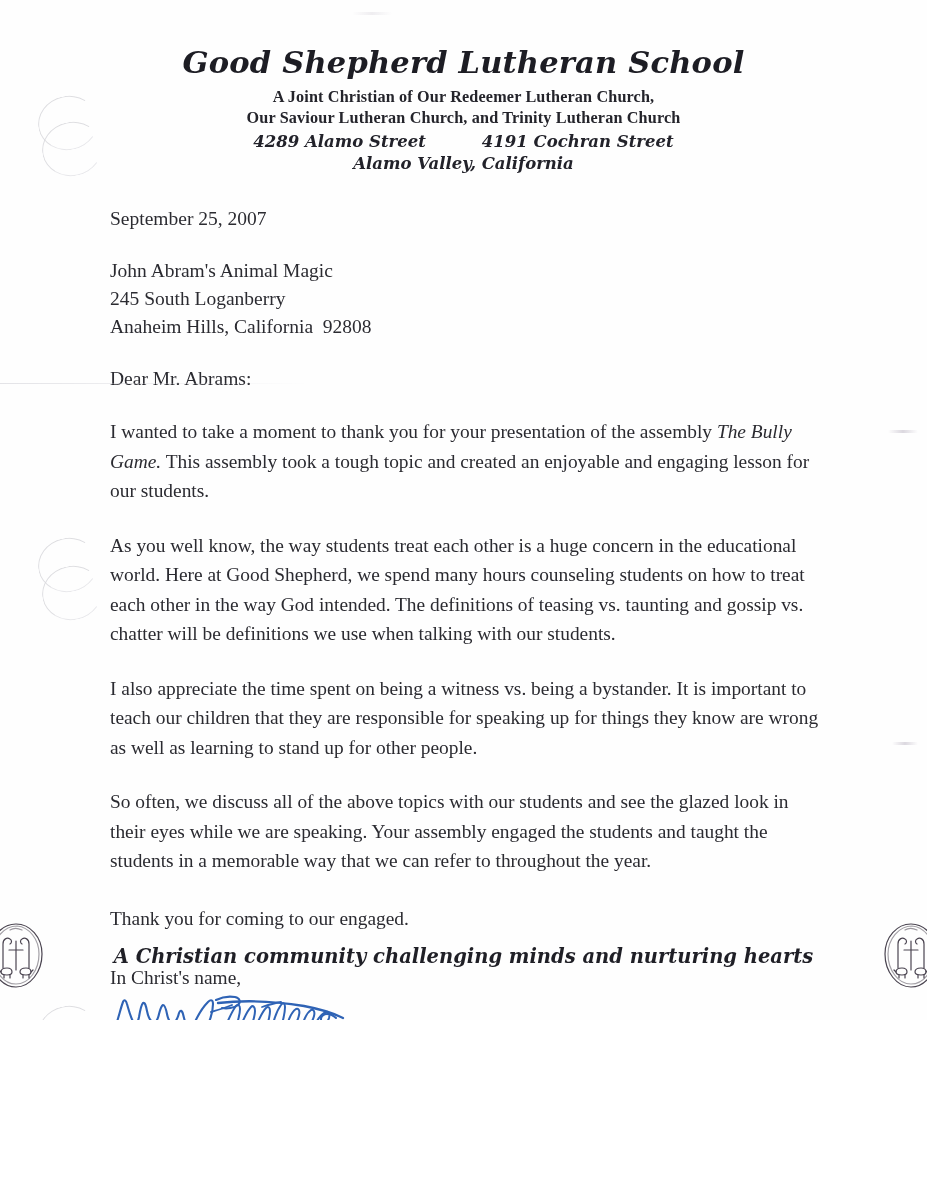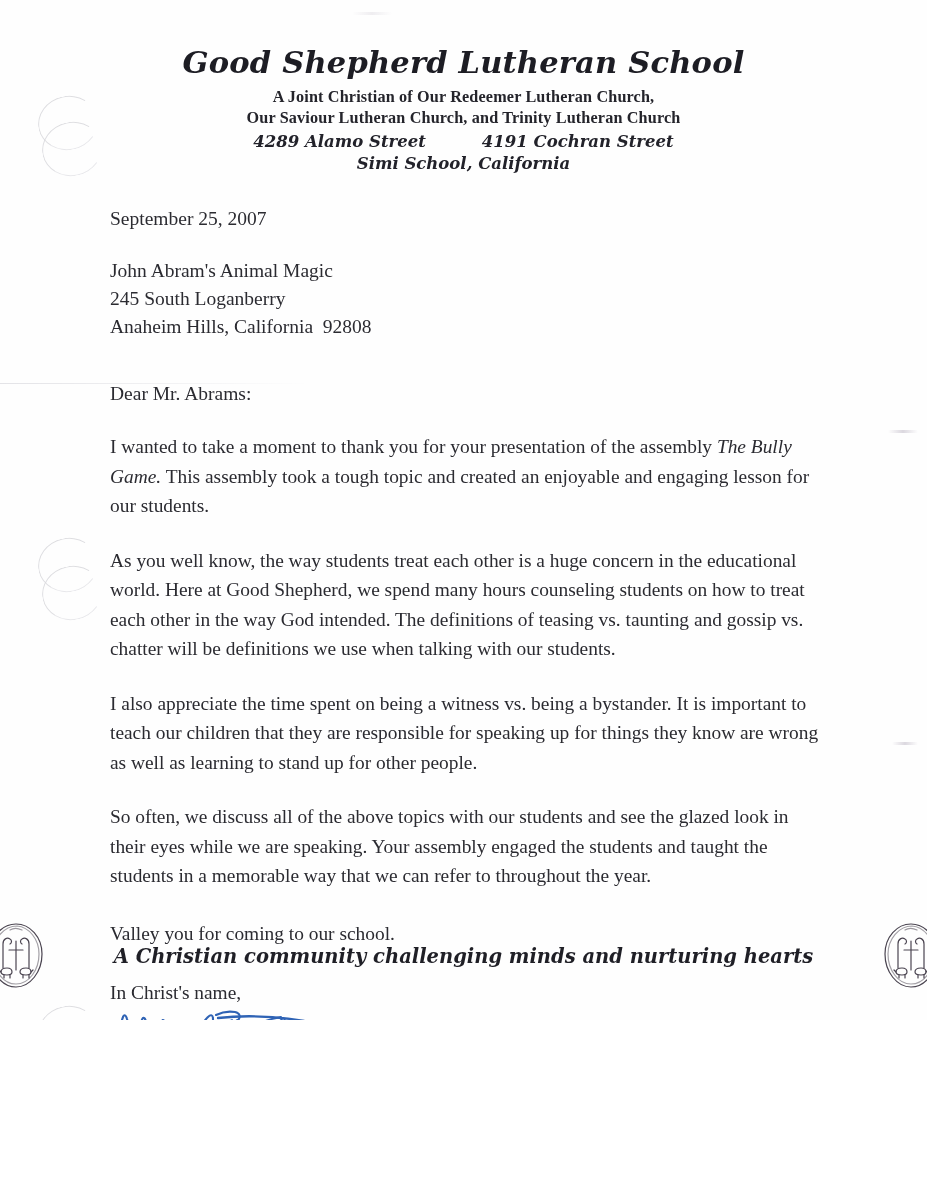--- a/index.html
+++ b/index.html
@@ -107,21 +107,21 @@
     font-size: 19.5px;
     line-height: 1.35;
   }
   .recipient {
     margin-top: 25px;
     font-size: 19.5px;
     line-height: 1.42;
   }
   .recipient div { white-space: pre; }
   .salutation {
-    margin-top: 43px;
+    margin-top: 28px;
     font-size: 19.5px;
   }
   .para {
     margin-top: 25px;
     font-size: 19.4px;
     line-height: 1.52;
     text-align: left;
   }
   .para.first { margin-top: 27px; }
   .para em { font-style: italic; }
@@ -186,21 +186,21 @@
     <div class="speck" style="left:352px; top:12px; width:40px; opacity:.35;"></div>
   </div>
 
   <header class="letterhead">
     <div class="school-name">Good Shepherd Lutheran School</div>
     <div class="ministry-line">A Joint Christian of Our Redeemer Lutheran Church,</div>
     <div class="ministry-line" style="margin-top:0">Our Saviour Lutheran Church, and Trinity Lutheran Church</div>
     <div class="addr-row">
       <span>4289 Alamo Street</span><span class="gap"></span><span>4191 Cochran Street</span>
     </div>
-    <div class="addr-city">Simi School, California</div>
+    <div class="addr-city">Alamo Valley, California</div>
   </header>
 
   <main class="body-block">
 
     <div class="date-line">September 25, 2007</div>
 
     <div class="recipient">
       <div>John Abram's Animal Magic</div>
       <div>245 South Loganberry</div>
       <div>Anaheim Hills, California  92808</div>
@@ -209,21 +209,21 @@
     <div class="salutation">Dear Mr. Abrams:</div>
 
     <p class="para first"><span>I wanted to take a moment to thank you for your presentation of the assembly </span><em>The Bully Game.</em><span>  This assembly took a tough topic and created an enjoyable and engaging lesson for our students.</span></p>
 
     <p class="para">As you well know, the way students treat each other is a huge concern in the educational world.  Here at Good Shepherd, we spend many hours counseling students on how to treat each other in the way God intended.  The definitions of teasing vs. taunting and gossip vs. chatter will be definitions we use when talking with our students.</p>
 
     <p class="para">I also appreciate the time spent on being a witness vs. being a bystander.  It is important to teach our children that they are responsible for speaking up for things they know are wrong as well as learning to stand up for other people.</p>
 
     <p class="para">So often, we discuss all of the above topics with our students and see the glazed look in their eyes while we are speaking.  Your assembly engaged the students and taught the students in a memorable way that we can refer to throughout the year.</p>
 
-    <div class="thanks">Valley you for coming to our school.</div>
+    <div class="thanks">Thank you for coming to our engaged.</div>
 
     <div class="closing">In Christ's name,</div>
 
     <svg class="signature" viewBox="0 0 236 40" aria-hidden="true">
       <g fill="none" stroke="#2f63b5" stroke-linecap="round" stroke-linejoin="round">
         <path d="M4 31 C7 22 9 13 11 8 C12 5 14 6 15 10 C17 17 19 25 22 29 C24 31 26 28 27 23 C28 17 29 11 31 9 C33 8 34 12 35 17 C36 22 38 27 41 28 C44 29 46 25 47 20 C48 16 49 12 51 11 C53 11 54 15 55 20 C56 25 58 29 61 29 C64 28 66 23 67 19 C68 16 70 16 71 20 C72 24 73 28 74 31 C75 35 74 38 71 38 C68 38 66 35 65 32" stroke-width="2.1"></path>
         <path d="M82 30 C86 21 91 13 96 8 C99 5 101 6 101 10 C101 16 99 23 97 28" stroke-width="2.1"></path>
         <path d="M99 18 C106 16 113 14 120 11" stroke-width="1.9"></path>
         <path d="M104 6 C110 3 117 2 123 3 C128 4 129 8 126 11 C122 14 115 15 110 14" stroke-width="2.1"></path>
         <path d="M115 29 C118 22 121 16 124 12 C126 10 128 11 128 15 C128 20 126 26 125 30" stroke-width="2"></path>

